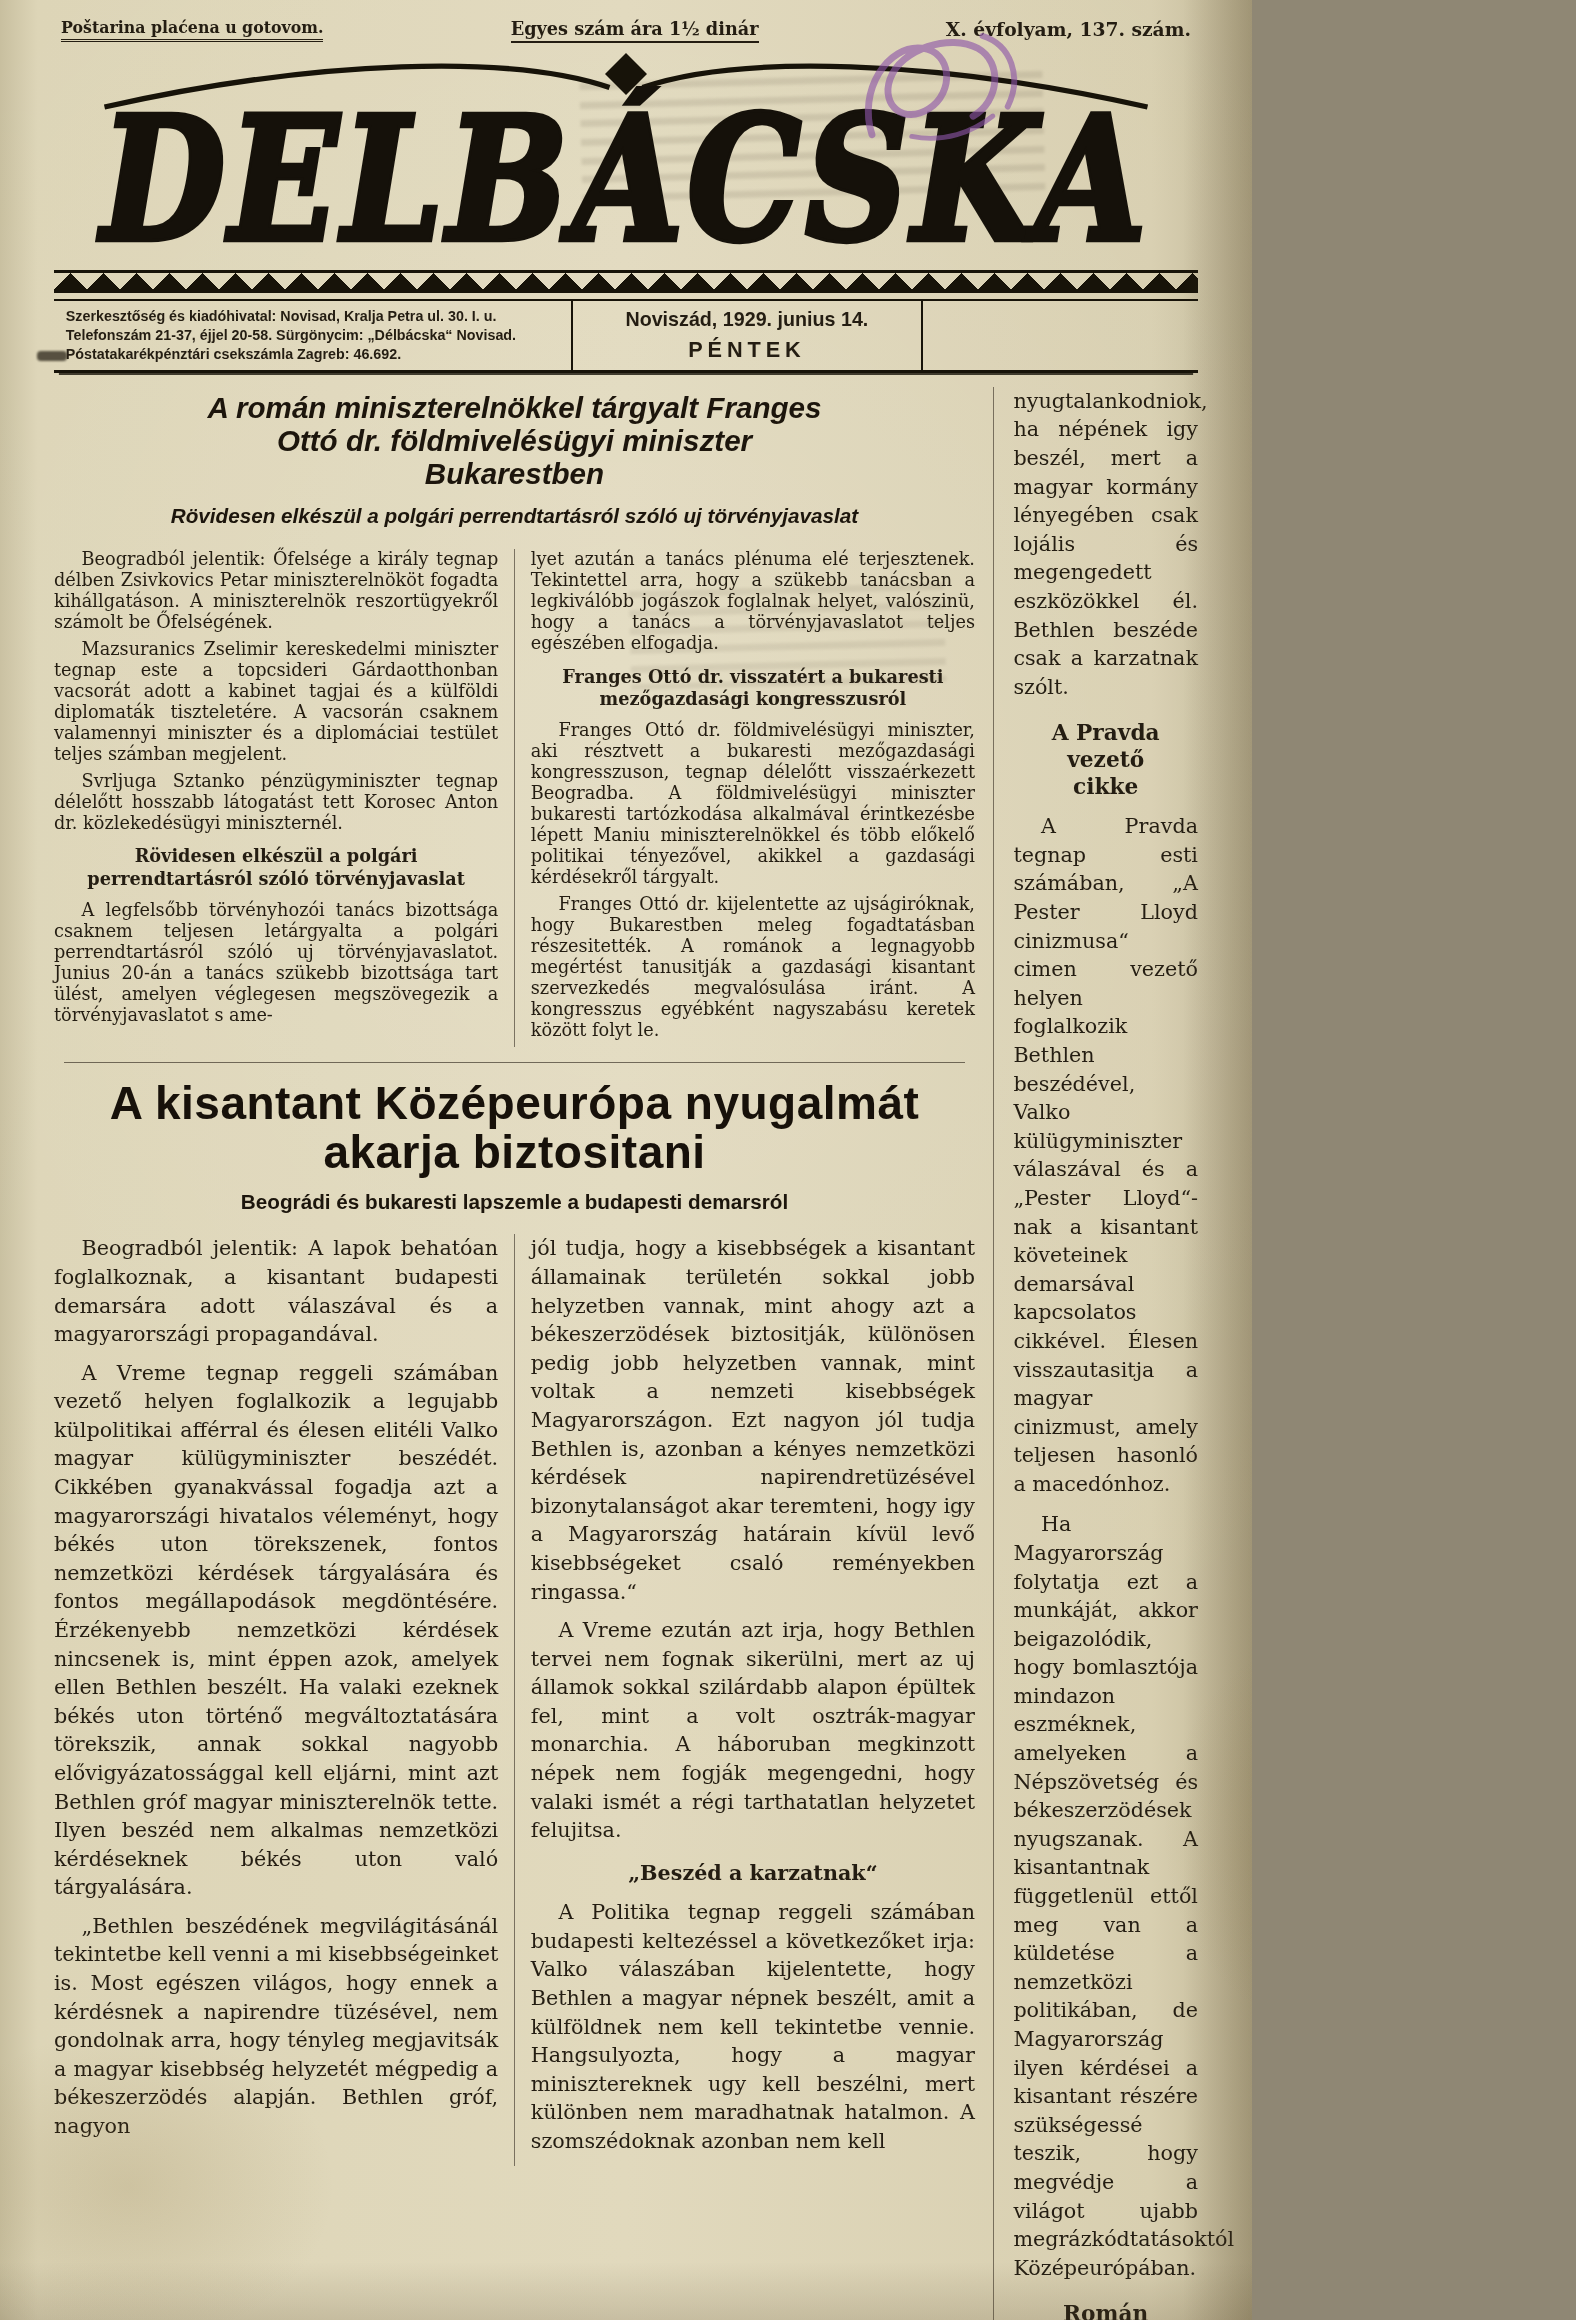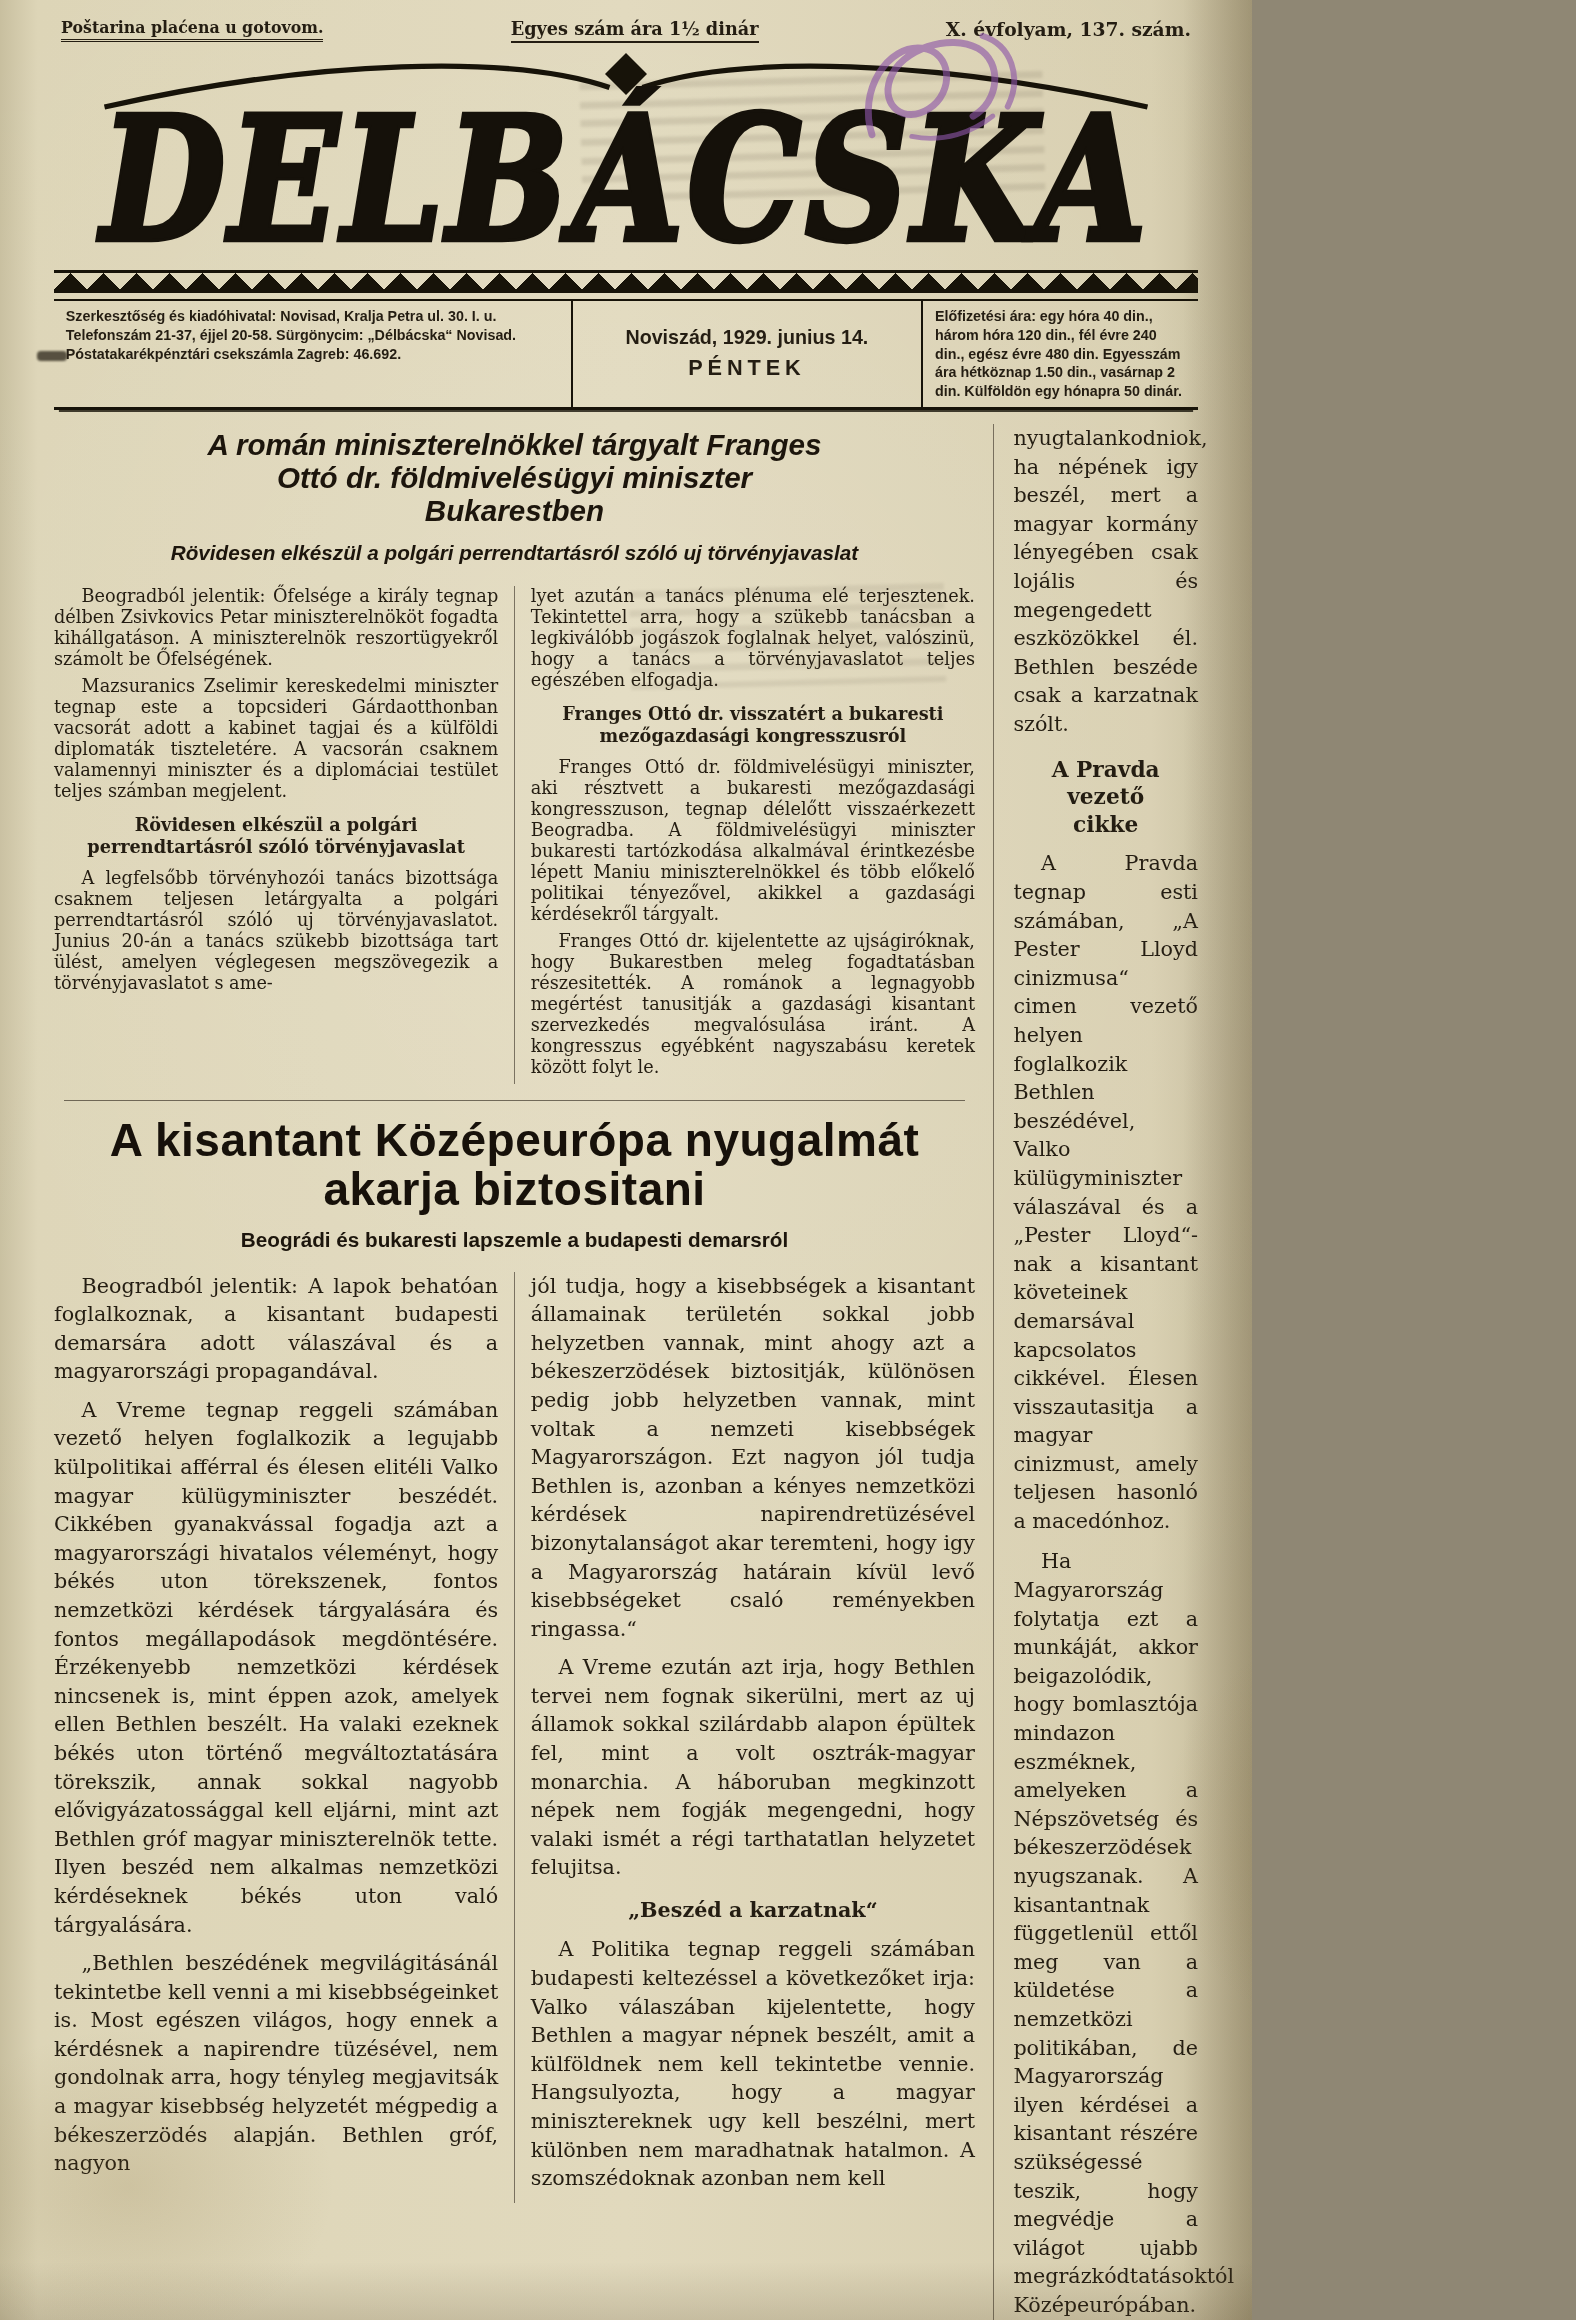--- a/index.html
+++ b/index.html
@@ -130,33 +130,33 @@
   </div>
 
   <div class="zigzag"></div>
 
   <div class="infobar">
     <div class="cell left">Szerkesztőség és kiadóhivatal: Novisad, Kralja Petra ul. 30. I. u. Telefonszám 21-37, éjjel 20-58. Sürgönycim: „Délbácska“ Novisad. Póstatakarékpénztári csekszámla Zagreb: 46.692.</div>
     <div class="cell center">
       <div class="date">Noviszád, 1929. junius 14.</div>
       <div class="day">PÉNTEK</div>
     </div>
-    <div class="cell right">Előfizetési ára: egy hóra 40 din., három hóra 120 din., fél évre 240 din., egész évre 480 din. Egyesszám ára hétköznap 1.50 din., vasárnap 2 din. Külföldön egy hónapra 50 dinár.</div>
   </div>
 
   <main class="content">
 
     <section class="left-region">
       <article>
         <h2 class="a1-head">A román miniszterelnökkel tárgyalt Franges Ottó dr. földmivelésügyi miniszter Bukarestben</h2>
         <h3 class="a1-sub">Rövidesen elkészül a polgári perrendtartásról szóló uj törvényjavaslat</h3>
         <div class="two-col">
           <div class="tcol a1">
               <p class="para">Beogradból jelentik: Őfelsége a király tegnap délben Zsivkovics Petar miniszterelnököt fogadta kihállgatáson. A miniszterelnök reszortügyekről számolt be Őfelségének.</p>
               <p class="para">Mazsuranics Zselimir kereskedelmi miniszter tegnap este a topcsideri Gárdaotthonban vacsorát adott a kabinet tagjai és a külföldi diplomaták tiszteletére. A vacsorán csaknem valamennyi miniszter és a diplomáciai testület teljes számban megjelent.</p>
+              <p class="para">Svrljuga Sztanko pénzügyminiszter tegnap délelőtt hosszabb látogatást tett Korosec Anton dr. közlekedésügyi miniszternél.</p>
               <h4 class="col-subhead">Rövidesen elkészül a polgári perrendtartásról szóló törvényjavaslat</h4>
               <p class="para">A legfelsőbb törvényhozói tanács bizottsága csaknem teljesen letárgyalta a polgári perrendtartásról szóló uj törvényjavaslatot. Junius 20-án a tanács szükebb bizottsága tart ülést, amelyen véglegesen megszövegezik a törvényjavaslatot s ame-</p>
             </div>
           <div class="vrule"></div>
           <div class="tcol a1">
               <p class="para noindent">lyet azután a tanács plénuma elé terjesztenek. Tekintettel arra, hogy a szükebb tanácsban a legkiválóbb jogászok foglalnak helyet, valószinü, hogy a tanács a törvényjavaslatot teljes egészében elfogadja.</p>
               <h4 class="col-subhead">Franges Ottó dr. visszatért a bukaresti mezőgazdasági kongresszusról</h4>
               <p class="para">Franges Ottó dr. földmivelésügyi miniszter, aki résztvett a bukaresti mezőgazdasági kongresszuson, tegnap délelőtt visszaérkezett Beogradba. A földmivelésügyi miniszter bukaresti tartózkodása alkalmával érintkezésbe lépett Maniu miniszterelnökkel és több előkelő politikai tényezővel, akikkel a gazdasági kérdésekről tárgyalt.</p>
               <p class="para">Franges Ottó dr. kijelentette az ujságiróknak, hogy Bukarestben meleg fogadtatásban részesitették. A románok a legnagyobb megértést tanusitják a gazdasági kisantant szervezkedés megvalósulása iránt. A kongresszus egyébként nagyszabásu keretek között folyt le.</p>
             </div>

